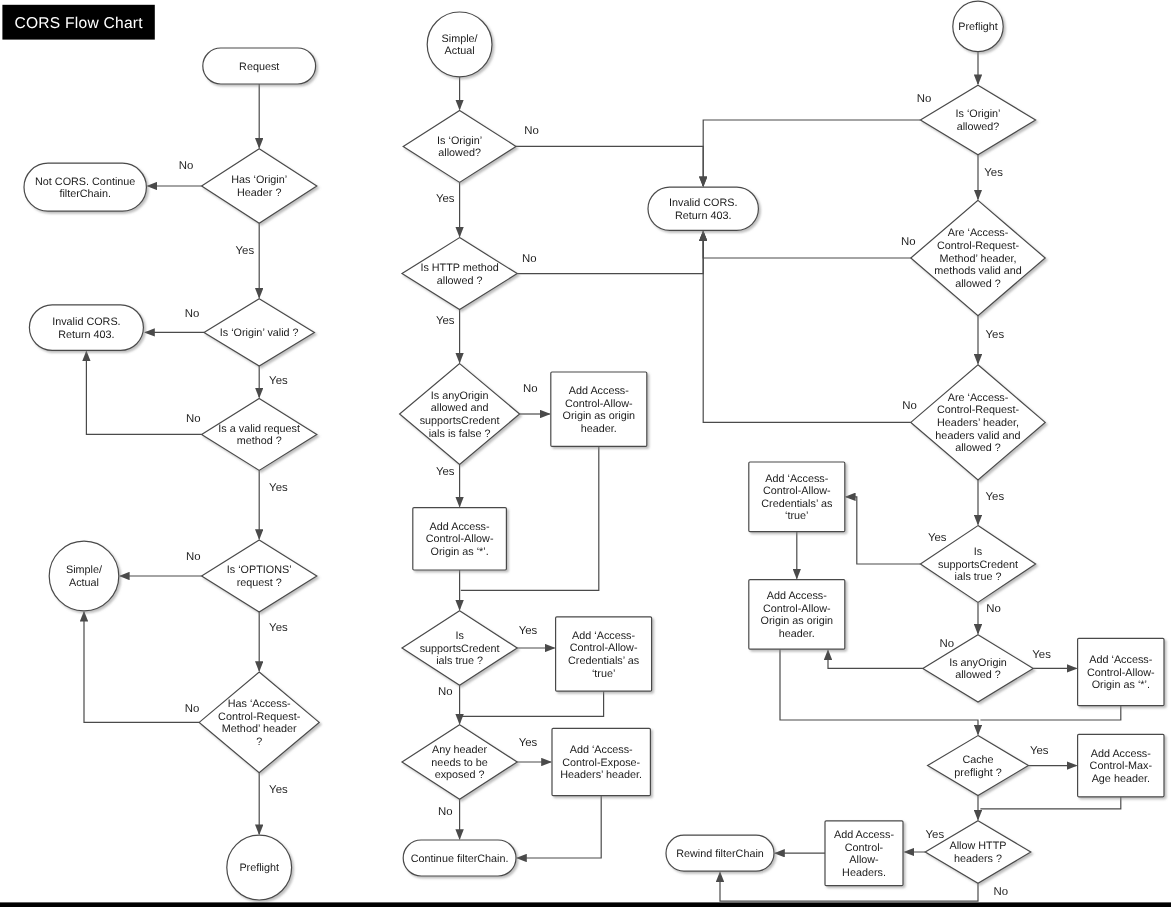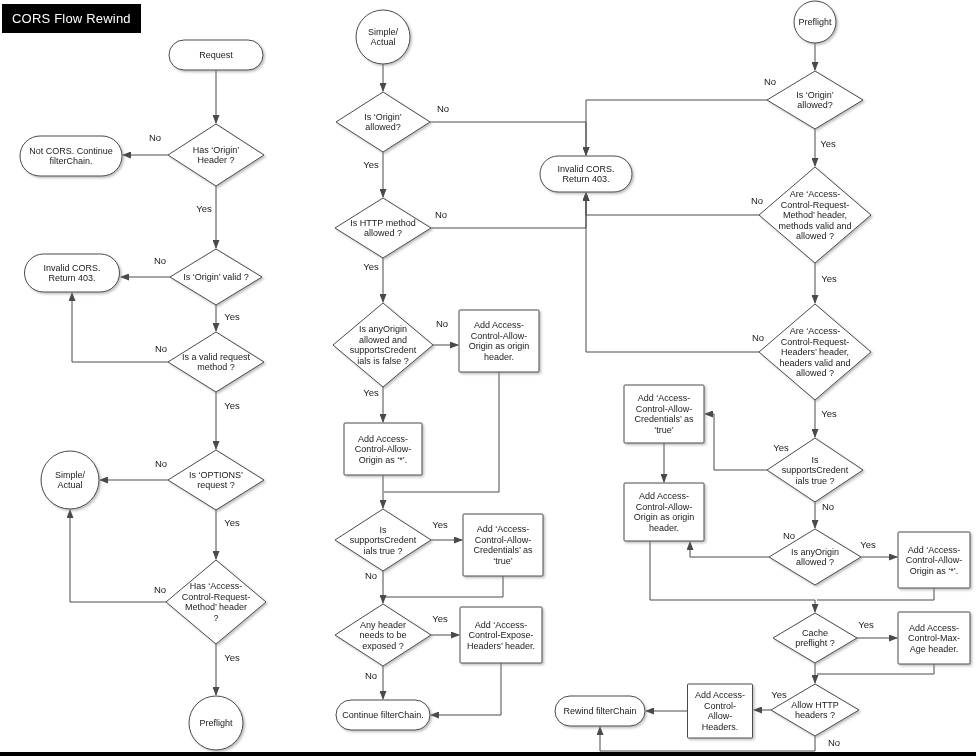--- a/index.html
+++ b/index.html
@@ -255,15 +255,15 @@
         <text class="edge-label" text-anchor="middle" x="781" y="451">Yes</text>
         <text class="edge-label" text-anchor="middle" x="828" y="510">No</text>
         <text class="edge-label" text-anchor="middle" x="789" y="539">No</text>
         <text class="edge-label" text-anchor="middle" x="868" y="548">Yes</text>
         <text class="edge-label" text-anchor="middle" x="866" y="628">Yes</text>
         <text class="edge-label" text-anchor="middle" x="779" y="698">Yes</text>
         <text class="edge-label" text-anchor="middle" x="834" y="746">No</text>
       </g>
   </svg>
 
-  <div class="chart-title">CORS Flow Rewind</div>
+  <div class="chart-title">CORS Flow Chart</div>
   <div class="bottom-bar"></div>
 </div>
 
 </body></html>

